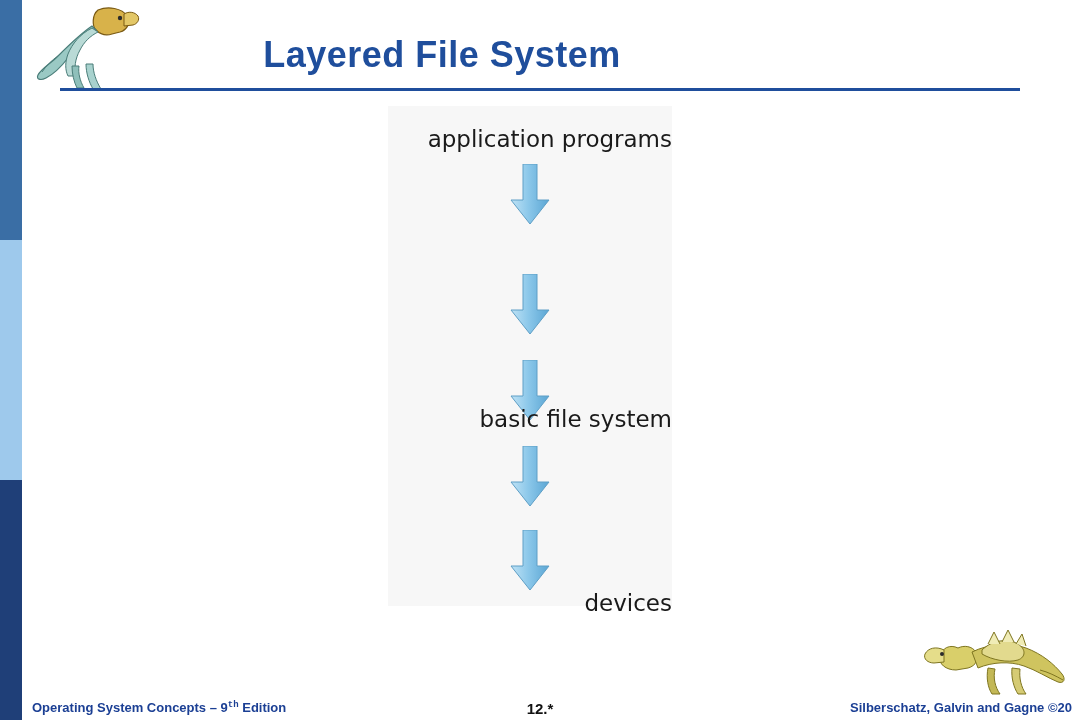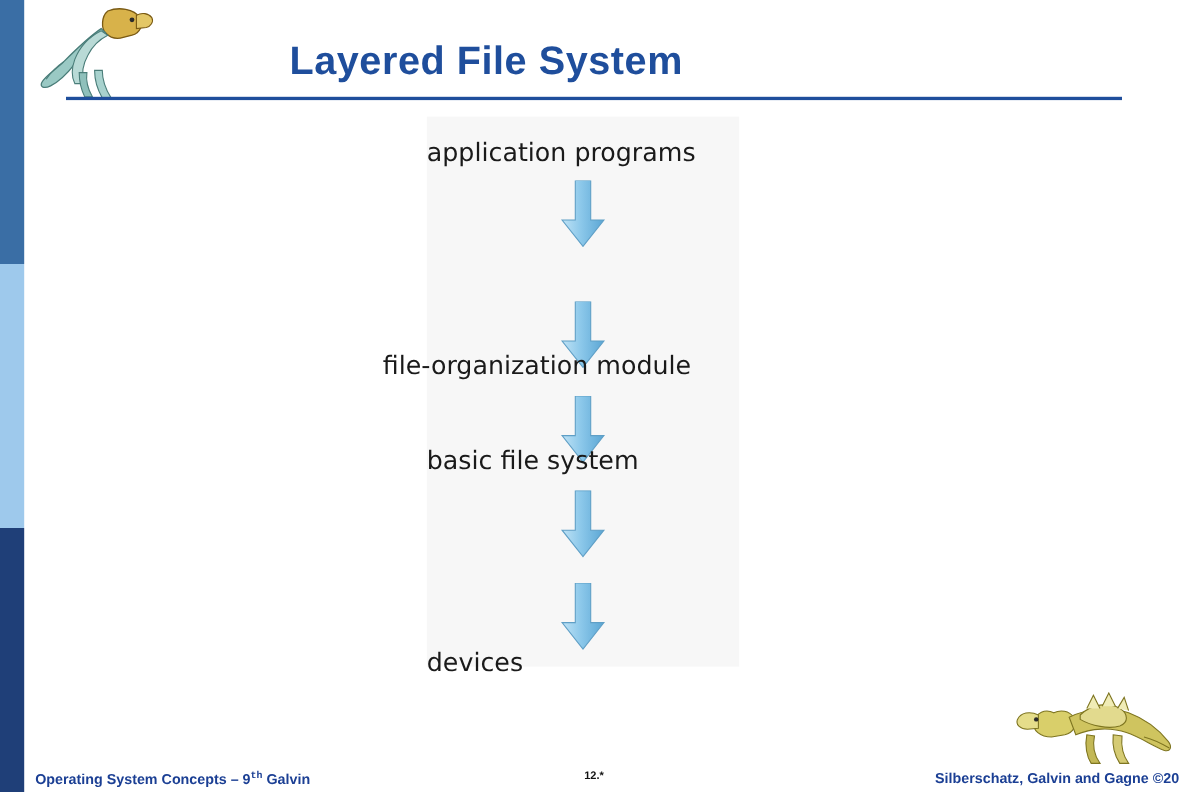--- a/index.html
+++ b/index.html
@@ -71,21 +71,21 @@
     left: 388px;
     top: 106px;
     width: 284px;
     height: 500px;
     background: #f7f7f7;
   }
   .layer-label {
     position: absolute;
     left: 0;
     width: 284px;
-    text-align: left;
+    text-align: right;
     font-size: 23px;
     color: #1a1a1a;
     font-family: "DejaVu Sans", sans-serif;
     white-space: nowrap;
   }
   .layer-label.wide {
     left: -40px;
     width: 364px;
   }
   .arrow {
@@ -104,21 +104,21 @@
     color: #1b3f94;
     white-space: nowrap;
   }
   .footer-left sup { font-size: 9px; font-family: Liberation Mono, monospace; }
   .footer-center {
     position: absolute;
     left: 0;
     top: 700px;
     width: 1080px;
     text-align: center;
-    font-size: 10px;
+    font-size: 15px;
     font-weight: bold;
     color: #111111;
   }
   .footer-right {
     position: absolute;
     right: 8px;
     top: 700px;
     font-size: 13px;
     font-weight: bold;
     color: #1b3f94;
@@ -181,21 +181,20 @@
       <defs>
         <linearGradient id="ag2" x1="0" y1="0" x2="1" y2="0">
           <stop offset="0%" stop-color="#bfe2f5"></stop>
           <stop offset="45%" stop-color="#8cc8ea"></stop>
           <stop offset="100%" stop-color="#5ba6d4"></stop>
         </linearGradient>
       </defs>
     </svg>
   </div>
 
-  <div class="layer-label wide" style="top:214px;">file-organization module</div>
 
   <div class="arrow" style="left:120px; top:254px;">
     <svg width="44" height="62" viewBox="0 0 44 62">
       <polygon points="15,0 29,0 29,36 41,36 22,60 3,36 15,36" fill="url(#ag1)" stroke="#5f9fc6" stroke-width="1"></polygon>
     </svg>
   </div>
 
   <div class="layer-label" style="top:300px;">basic file system</div>
 
   <div class="arrow" style="left:120px; top:340px;">
@@ -223,15 +222,15 @@
       <path d="M50 38 C66 30 88 28 104 34 C120 40 132 50 140 60 C144 65 142 70 136 68 C126 64 114 56 102 52 C88 47 70 48 56 54 Z" fill="#cfc45f" stroke="#7e7520" stroke-width="1"></path>
       <path d="M60 36 C70 26 86 24 96 30 C104 35 104 43 96 46 C86 49 70 46 60 40 Z" fill="#e2da8e" stroke="#7e7520" stroke-width="1"></path>
       <path d="M66 30 L72 18 L78 30 M80 28 L86 16 L92 28 M94 30 L100 20 L104 32" fill="#f0ecb6" stroke="#7e7520" stroke-width="1"></path>
       <path d="M66 54 C64 64 66 74 70 80 L78 80 C73 73 71 64 73 55 Z" fill="#c3b856" stroke="#7e7520" stroke-width="1"></path>
       <path d="M90 54 C89 64 92 74 96 80 L104 80 C99 73 97 64 98 55 Z" fill="#d5cb74" stroke="#7e7520" stroke-width="1"></path>
       <path d="M118 56 C126 58 134 62 141 66" stroke="#7e7520" stroke-width="1" fill="none"></path>
     </g>
   </svg>
 </div>
 
-<div class="footer-left"><span>Operating System Concepts – 9</span><sup>th</sup><span> Galvin</span></div>
+<div class="footer-left"><span>Operating System Concepts – 9</span><sup>th</sup><span> Edition</span></div>
 <div class="footer-center">12.*</div>
 <div class="footer-right">Silberschatz, Galvin and Gagne ©20</div>
 
 </body></html>

